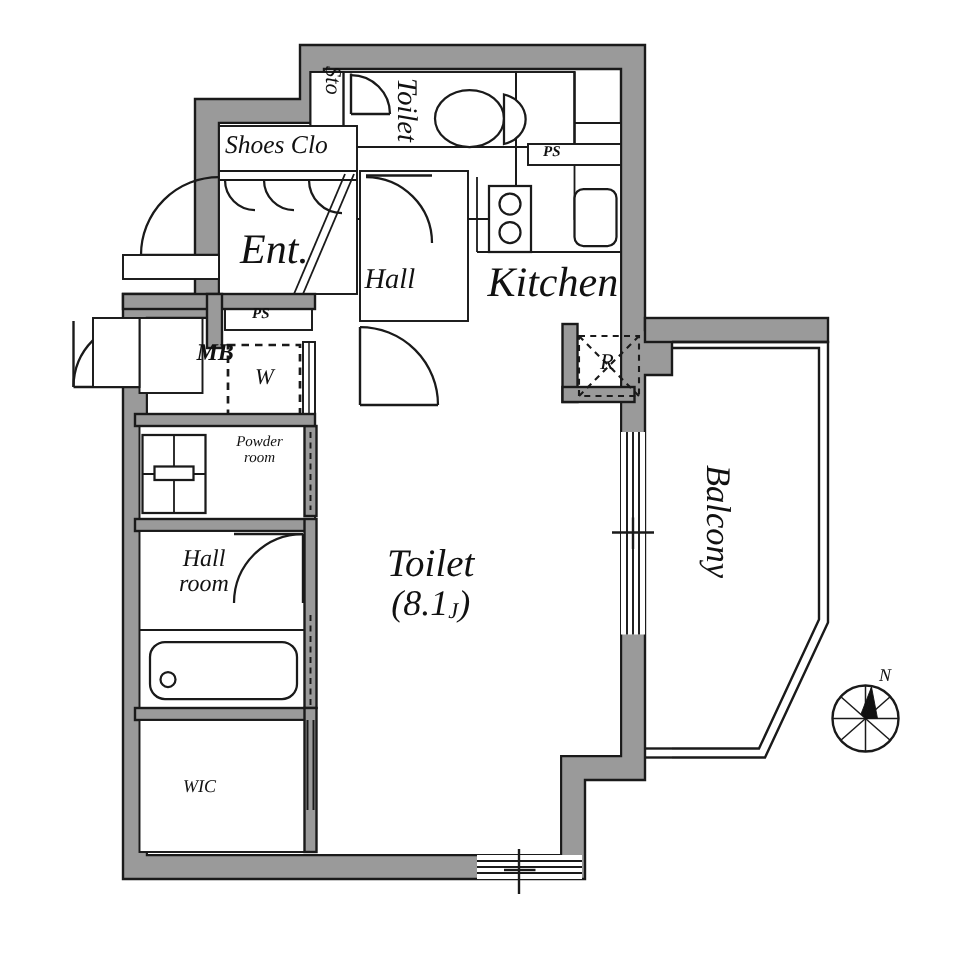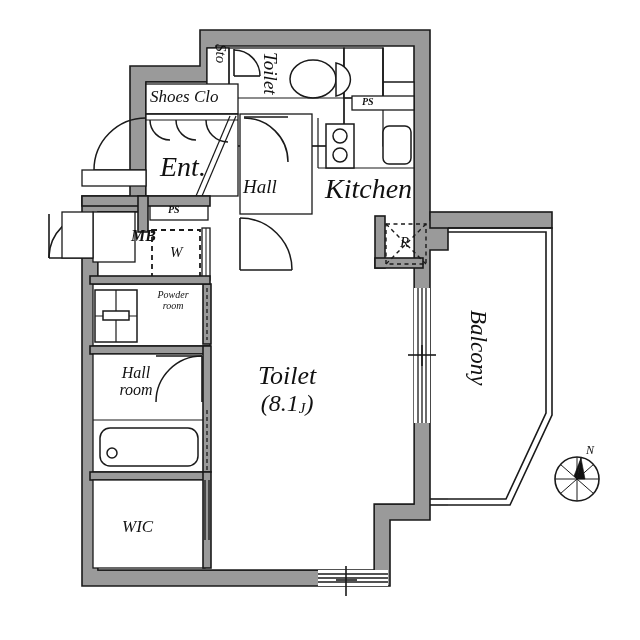--- a/index.html
+++ b/index.html
@@ -116,21 +116,21 @@
   .lbl-kitchen { font-size: 28px; font-weight: 400; }
   .lbl-hall    { font-size: 19px; }
   .lbl-ent     { font-size: 28px; }
   .lbl-shoes   { font-size: 17px; }
   .lbl-mb      { font-size: 16px; font-weight: 600; margin-left: 32px; }
   .lbl-w       { font-size: 15px; }
   .lbl-r       { font-size: 15px; }
   .lbl-ps      { font-size: 10px; font-weight: 700; }
   .lbl-powder  { font-size: 10px; text-align: center; }
   .lbl-bath    { font-size: 16px; text-align: center; }
-  .lbl-wic     { font-size: 17px; }
+  .lbl-wic     { font-size: 12px; }
   .lbl-sto     { font-size: 15px; transform: rotate(90deg); transform-origin: left top; }
   .lbl-toilet  { font-size: 19px; transform: rotate(90deg); transform-origin: left top; }
   .lbl-balcony { font-size: 23px; transform: rotate(90deg); transform-origin: left top; }
   .lbl-north   { font-size: 12px; font-style: italic; }
 </style>
 </head>
 <body>
 
 <div id="plan-root">
 

